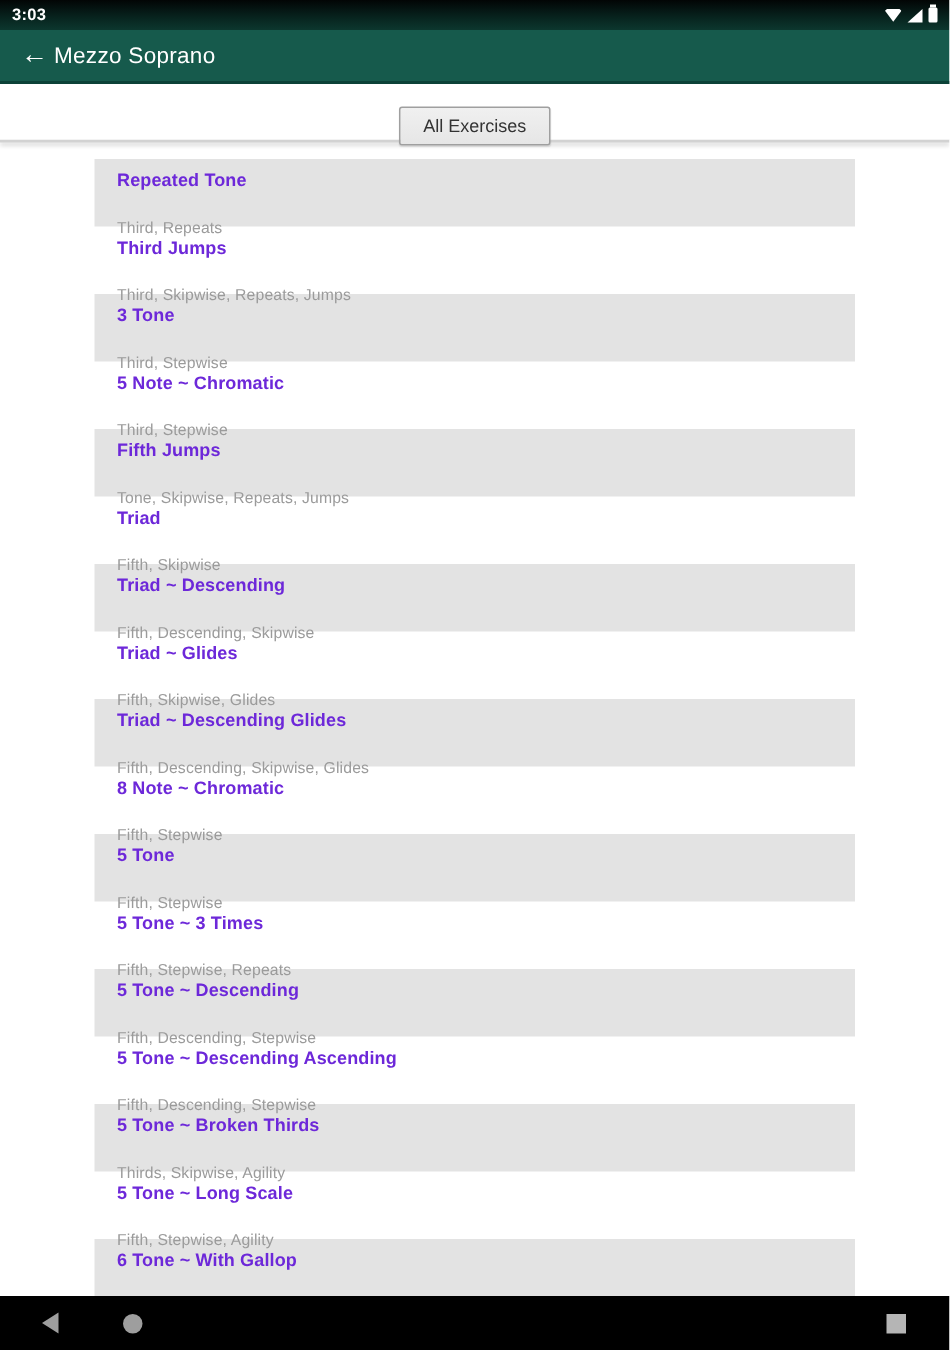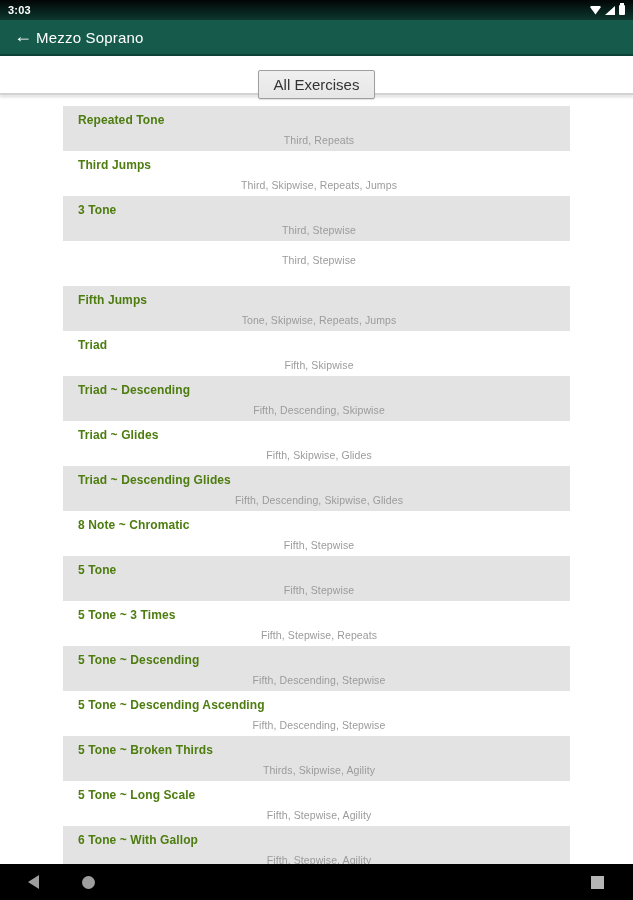--- a/index.html
+++ b/index.html
@@ -28,35 +28,35 @@
     display:flex; align-items:center; padding:0 10px; color:#fff; position:relative; z-index:3; }
   .back-arrow { font-size:18px; font-weight:bold; line-height:1; cursor:pointer;
     width:26px; text-align:left; padding-left:4px; margin-top:-2px; }
   .app-title { font-size:15px; font-weight:normal; letter-spacing:0.2px; }
 
   
   .header-band { height:37px; flex:0 0 37px; background:#fff;
     display:flex; align-items:center; justify-content:center; position:relative; z-index:2; }
   .all-exercises-btn { background:linear-gradient(180deg,#f0f0f0,#e6e6e6);
     border:1px solid #9f9f9f; border-radius:2px; color:#333;
-    font-family:"Liberation Sans", sans-serif; font-size:15px;
+    font-family:"Liberation Sans", sans-serif; font-size:12px;
     padding:5px 15px; margin-top:19px; box-shadow:0 1px 1px rgba(0,0,0,0.12); cursor:pointer; }
 
   .divider { height:2px; flex:0 0 2px; background:#d2d2d2;
     box-shadow:0 2px 3px rgba(0,0,0,0.18); position:relative; z-index:1; }
 
   
   .content { flex:1 1 auto; overflow:hidden; background:#fff; position:relative; }
   .exercise-list { padding-top:11px; margin-left:63px; width:507px; }
   .exercise-row { height:45px; padding:7px 10px 0 15px; cursor:pointer; }
   .exercise-row:nth-of-type(odd) { background:#e3e3e3; }
-  .exercise-title { display:block; font-size:12px; font-weight:bold; color:#4d7c0f;
+  .exercise-title { display:block; font-size:12px; font-weight:bold; color:#6d28d9;
     line-height:15px; letter-spacing:0.1px; }
   .exercise-tags { display:block; font-size:10.5px; color:#9b9b9b; line-height:13px;
-    margin-top:6px; letter-spacing:0.1px;text-align:center; }
+    margin-top:18px; letter-spacing:0.1px; }
 
   
   .nav-bar { height:36px; flex:0 0 36px; background:#000; position:relative; }
   .nav-btn { position:absolute; top:50%; transform:translateY(-50%); cursor:pointer;
     display:flex; align-items:center; justify-content:center; width:24px; height:24px; }
   .nav-back { left:21px; }
   .nav-back-shape { width:0; height:0; border-top:7px solid transparent;
     border-bottom:7px solid transparent; border-right:11px solid #9e9e9e; }
   .nav-home { left:76px; }
   .nav-home-shape { width:13px; height:13px; border-radius:50%; background:#9e9e9e; }
@@ -100,20 +100,21 @@
           <span class="exercise-title">Third Jumps</span>
           <span class="exercise-tags">Third, Skipwise, Repeats, Jumps</span>
         </div>
 
         <div class="exercise-row">
           <span class="exercise-title">3 Tone</span>
           <span class="exercise-tags">Third, Stepwise</span>
         </div>
 
         <div class="exercise-row">
+          <span class="exercise-title">5 Note ~ Chromatic</span>
           <span class="exercise-tags">Third, Stepwise</span>
         </div>
 
         <div class="exercise-row">
           <span class="exercise-title">Fifth Jumps</span>
           <span class="exercise-tags">Tone, Skipwise, Repeats, Jumps</span>
         </div>
 
         <div class="exercise-row">
           <span class="exercise-title">Triad</span>

